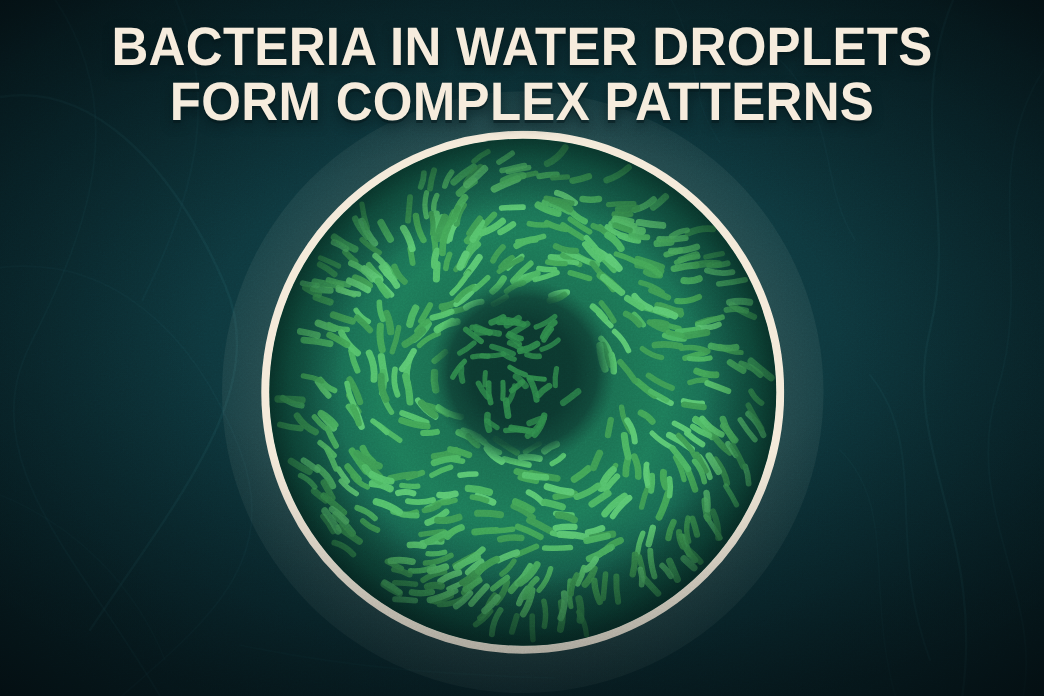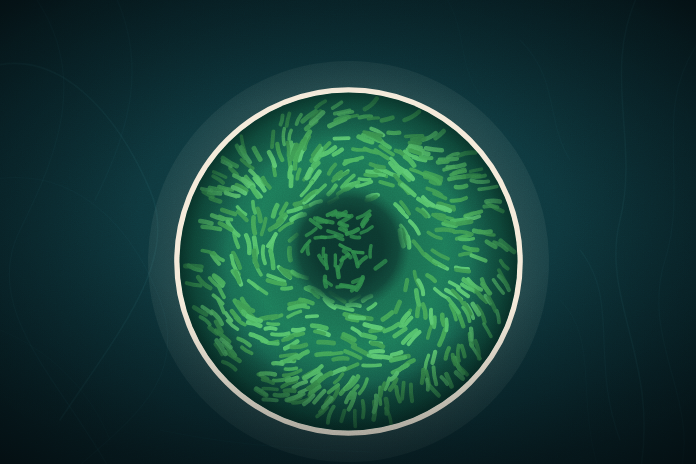--- a/index.html
+++ b/index.html
@@ -722,14 +722,18 @@
 
   <div class="bg-vignette"></div>
   <svg class="bg-noise" width="696" height="464" aria-hidden="true">
     <filter id="grainFilter">
       <feTurbulence type="fractalNoise" baseFrequency="0.85" numOctaves="3" stitchTiles="stitch"></feTurbulence>
       <feColorMatrix type="saturate" values="0"></feColorMatrix>
     </filter>
     <rect width="696" height="464" filter="url(#grainFilter)" opacity=".5"></rect>
   </svg>
 
+  <div id="title-block">
+    <span class="title-line line1">BACTERIA IN WATER DROPLETS</span>
+    <span class="title-line line2">FORM COMPLEX PATTERNS</span>
+  </div>
 
 </div>
 
 </body></html>

